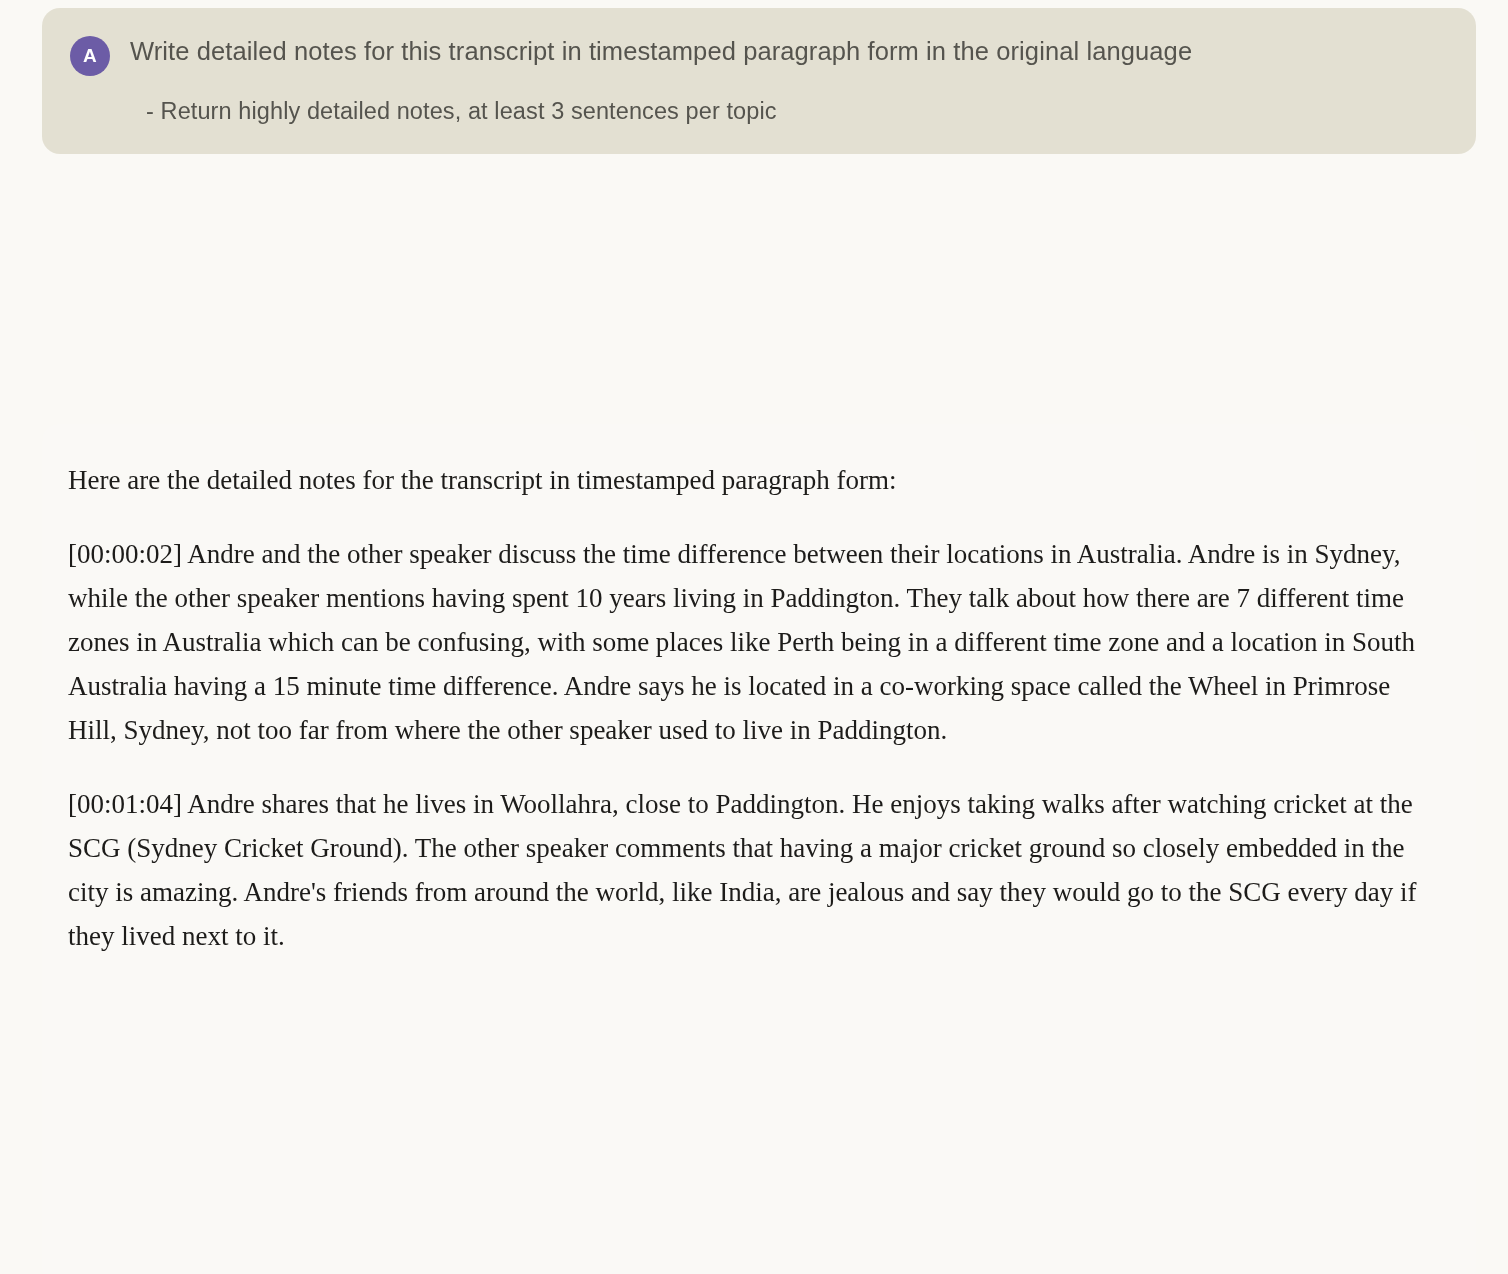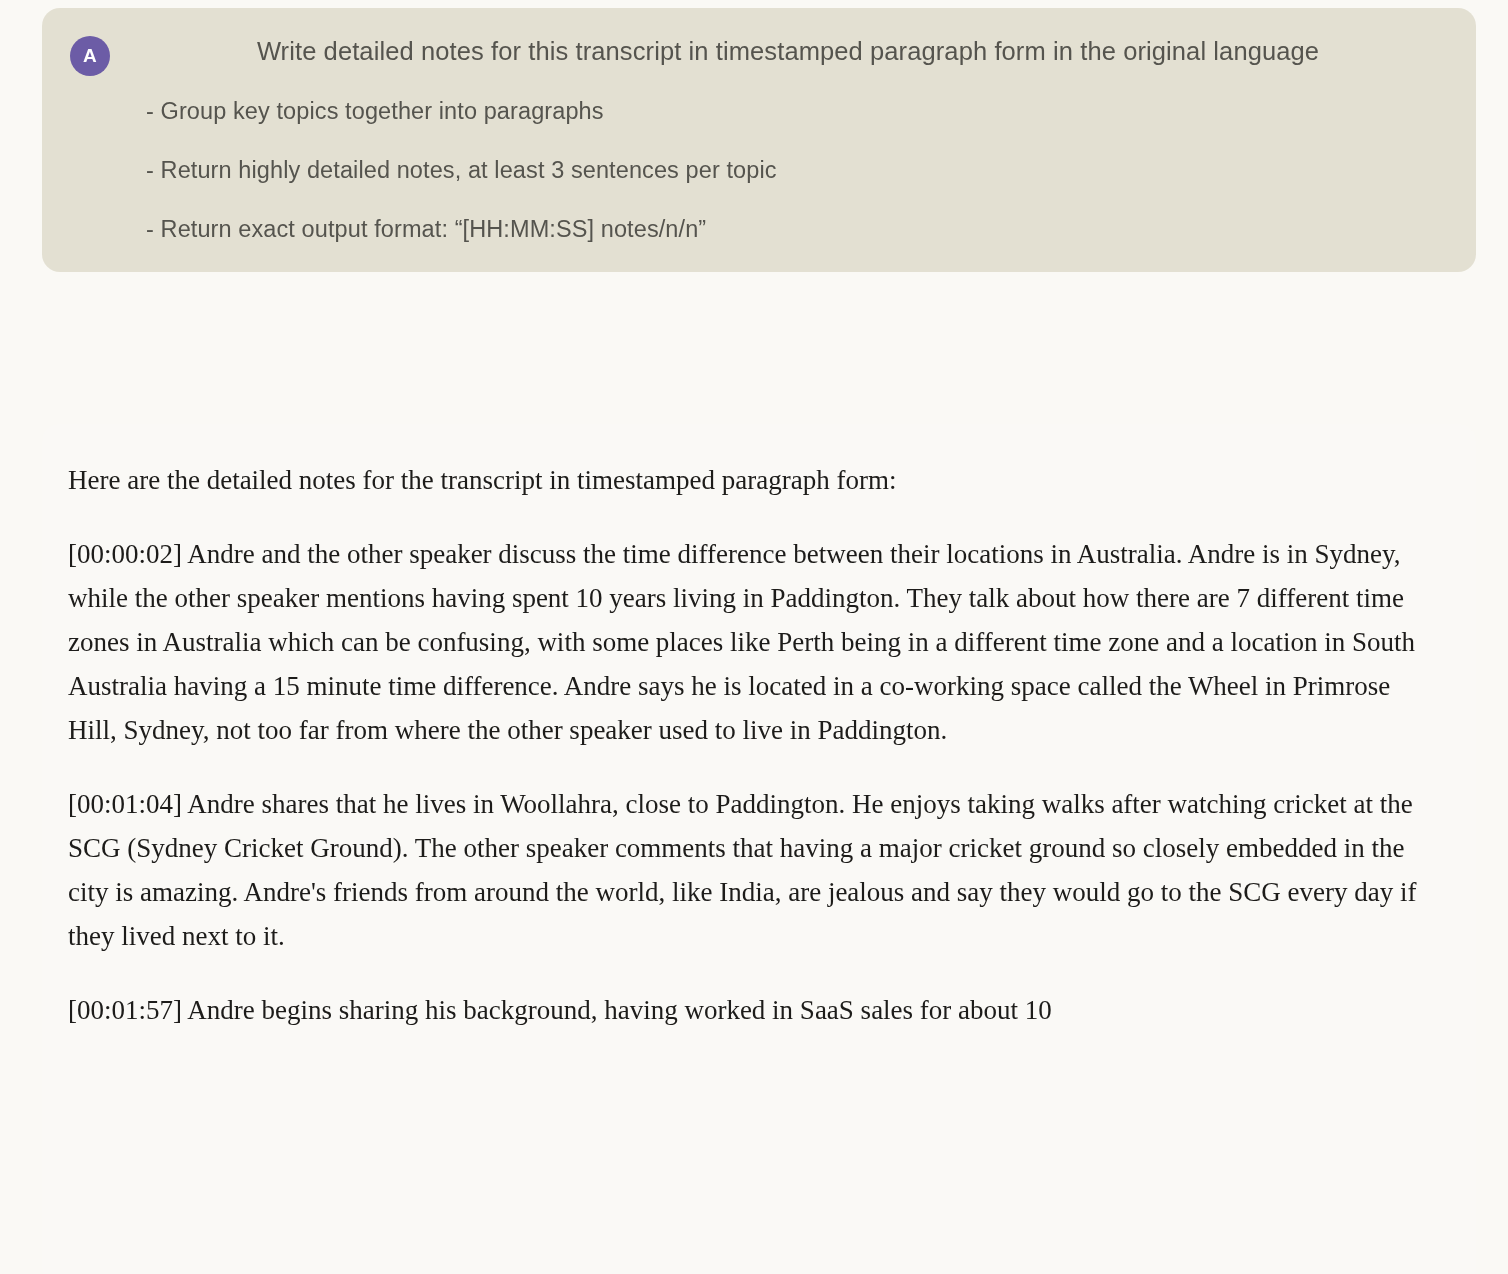--- a/index.html
+++ b/index.html
@@ -53,21 +53,20 @@
   .prompt-body {
     margin-left: 20px;
     flex: 1 1 auto;
     color: #4d4d48;
   }
   .prompt-main {
     font-size: 25.5px;
     line-height: 1.38;
     color: #55544e;
     letter-spacing: 0.1px;
-    text-align: center;
   }
   .prompt-bullet {
     font-size: 23.5px;
     line-height: 1.4;
     color: #55544e;
     margin-top: 26px;
     padding-left: 16px;
     letter-spacing: 0.1px;
   }
 
@@ -98,28 +97,25 @@
 </style>
 </head>
 <body>
 
 <div class="page">
 
   <div class="prompt-bubble">
     <div class="avatar">A</div>
     <div class="prompt-body">
       <div class="prompt-main">Write detailed notes for this transcript in timestamped paragraph form in the original language</div>
-      <div class="prompt-bullet">- Group key topics together into paragraphs</div>
       <div class="prompt-bullet">- Return highly detailed notes, at least 3 sentences per topic</div>
-      <div class="prompt-bullet">- Return exact output format: “[HH:MM:SS] notes/n/n”</div>
     </div>
   </div>
 
   <div class="answer-card">
     <div class="answer-text">
       <p>Here are the detailed notes for the transcript in timestamped paragraph form:</p>
       <p>[00:00:02] Andre and the other speaker discuss the time difference between their locations in Australia. Andre is in Sydney, while the other speaker mentions having spent 10 years living in Paddington. They talk about how there are 7 different time zones in Australia which can be confusing, with some places like Perth being in a different time zone and a location in South Australia having a 15 minute time difference. Andre says he is located in a co-working space called the Wheel in Primrose Hill, Sydney, not too far from where the other speaker used to live in Paddington.</p>
       <p>[00:01:04] Andre shares that he lives in Woollahra, close to Paddington. He enjoys taking walks after watching cricket at the SCG (Sydney Cricket Ground). The other speaker comments that having a major cricket ground so closely embedded in the city is amazing. Andre's friends from around the world, like India, are jealous and say they would go to the SCG every day if they lived next to it.</p>
-      <p>[00:01:57] Andre begins sharing his background, having worked in SaaS sales for about 10</p>
     </div>
   </div>
 
 </div>
 
 </body></html>

